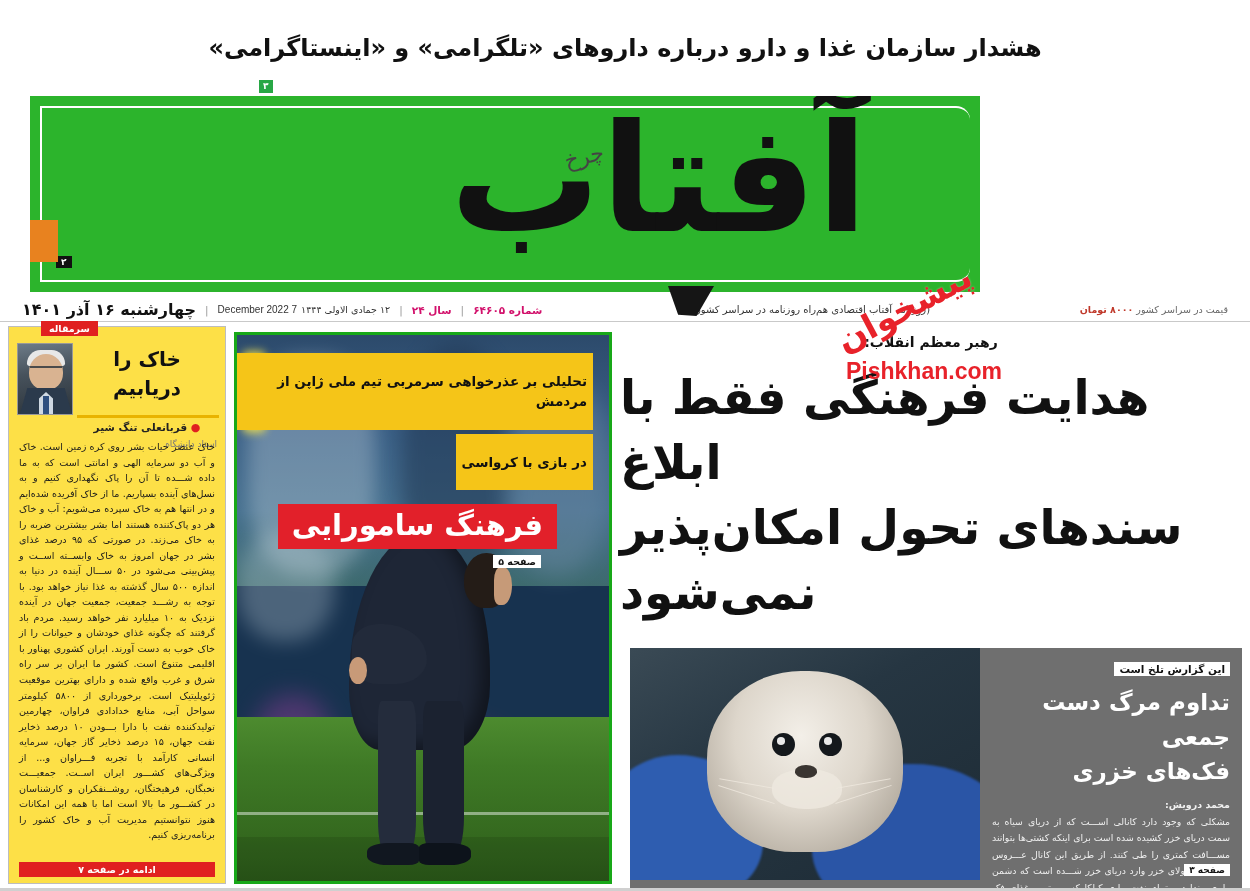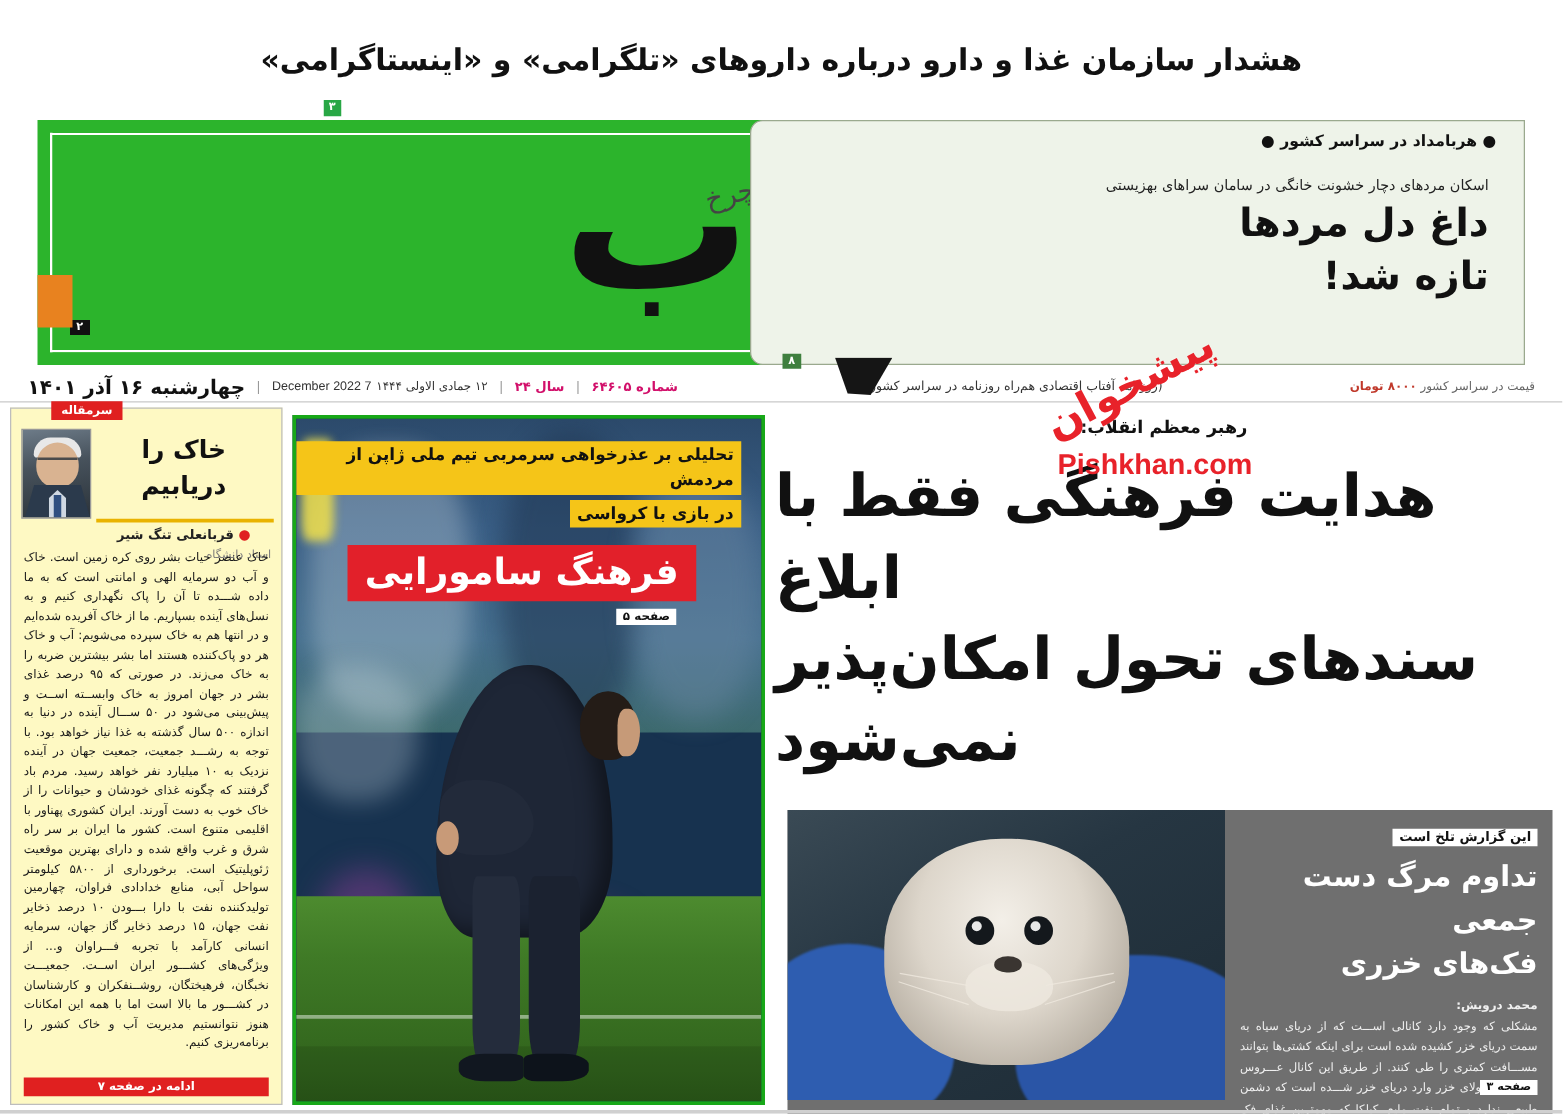--- a/index.html
+++ b/index.html
@@ -156,21 +156,21 @@
   .date-price { font-size: 9.5px; color: #666; text-align: center; }
   .date-price b { color: #c0392b; }
   .datebar-center { display: flex; flex-direction: row-reverse; align-items: center; gap: 4px; }
 
   
   .content { position: absolute; top: 326px; left: 0; width: 1250px; height: 565px; }
 
   
   .sidebar {
     position: absolute; top: 0; left: 8px; width: 218px; height: 558px;
-    border: 1px solid #bdbdbd; background: #fef9c3;
+    border: 1px solid #bdbdbd; background: #fde047;
   }
   .sermaghale-badge {
     position: absolute; top: -6px; left: 32px;
     background: #e02020; color: #fff;
     font-size: 9.5px; font-weight: bold;
     padding: 2px 8px; z-index: 4;
     direction: rtl;
   }
   .sb-head { position: relative; height: 102px; padding: 14px 8px 0 0; }
   .sb-photo {
@@ -308,21 +308,21 @@
     position: absolute; bottom: 3%; left: 49%; width: 14%; height: 4%;
     background: #0d131b; border-radius: 20% 40% 40% 20%;
   }
   .cp-overlay-wrap {
     position: absolute; top: 18px; right: 0; left: 0; z-index: 5;
     direction: rtl; text-align: right;
   }
   .cp-kicker1, .cp-kicker2 {
     display: inline-block; background: #f5c518; color: #111;
     font-size: 13.5px; font-weight: bold;
-    padding: 1px 6px; line-height: 1.5; letter-spacing: -0.4px;
+    padding: 18px 6px; line-height: 1.5; letter-spacing: -0.4px;
   }
   .cp-kicker-row { padding-right: 16px; }
   .cp-kicker-row2 { padding-right: 16px; margin-top: 4px; }
   .cp-headline {
     display: inline-block; background: #e2202a; color: #fff;
     font-size: 29px; font-weight: bold;
     padding: 3px 14px 6px 14px; line-height: 1.25;
     letter-spacing: -1px; margin-top: 14px;
   }
   .cp-headline-row { padding-right: 52px; }
@@ -433,29 +433,20 @@
       <div class="mast-logo-dot">چرخ</div>
 
       <div class="mast-right-page">۲</div>
     </div>
 
     <div class="orange-tab"></div>
 
     <div class="pishkhan-fa">پیشخوان</div>
     <div class="pishkhan-en">Pishkhan.com</div>
 
-    <div class="mast-left">
-      <div class="mast-left-kicker">● هربامداد در سراسر کشور ●</div>
-      <div class="mast-left-sub">اسکان مردهای دچار خشونت خانگی در سامان سراهای بهزیستی</div>
-      <div class="mast-left-title">
-        <div>داغ دل مردها</div>
-        <div>تازه شد!</div>
-      </div>
-      <div class="mast-left-page">۸</div>
-    </div>
   </div>
 
   <div class="swoosh-a"></div>
 
   <div class="datebar">
     <div class="datebar-row">
       <div class="datebar-center">
         <span class="date-main">چهارشنبه ۱۶ آذر ۱۴۰۱</span>
         <span class="date-sep">|</span>
         <span class="date-greg">7 December 2022</span>

